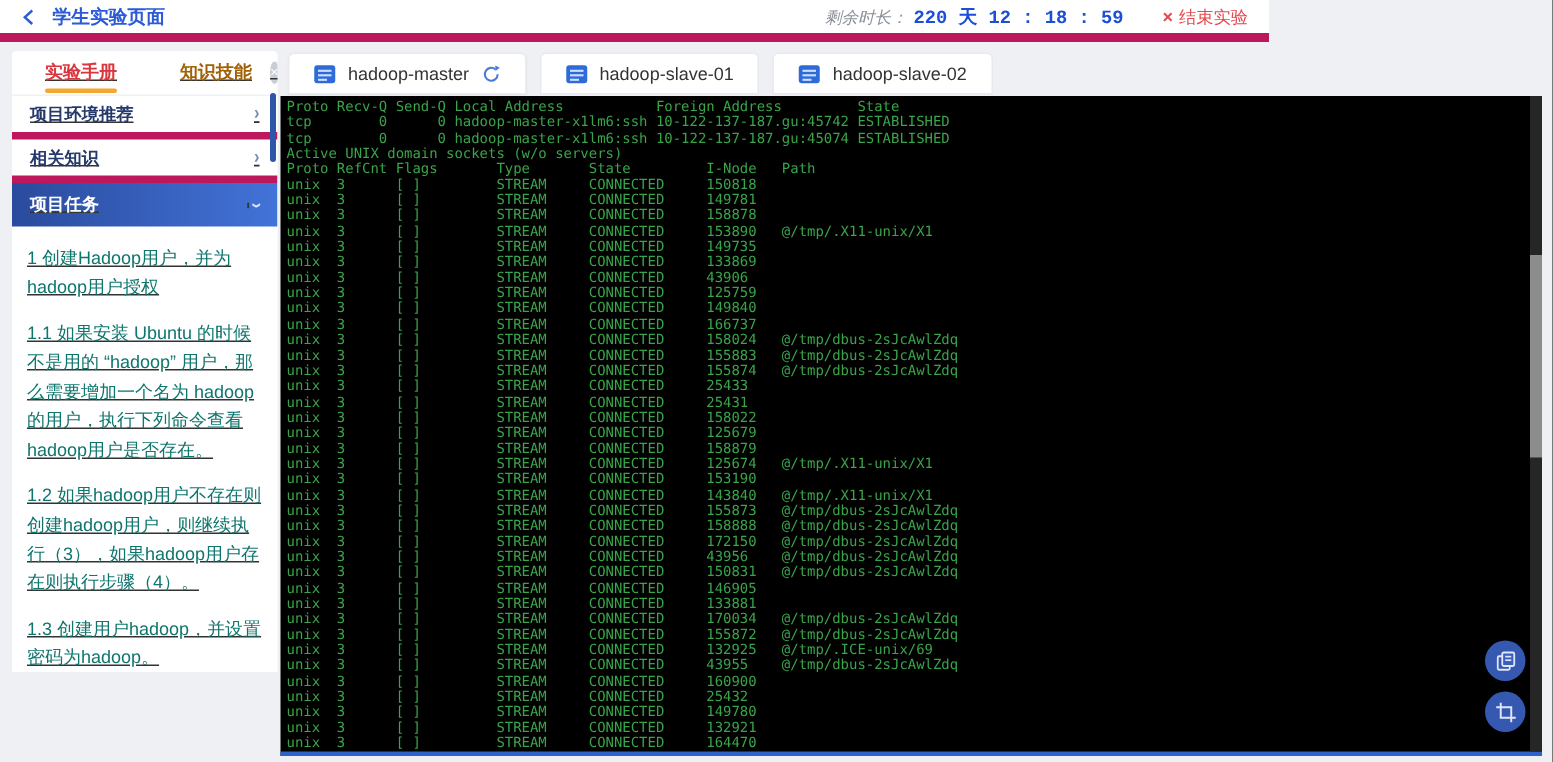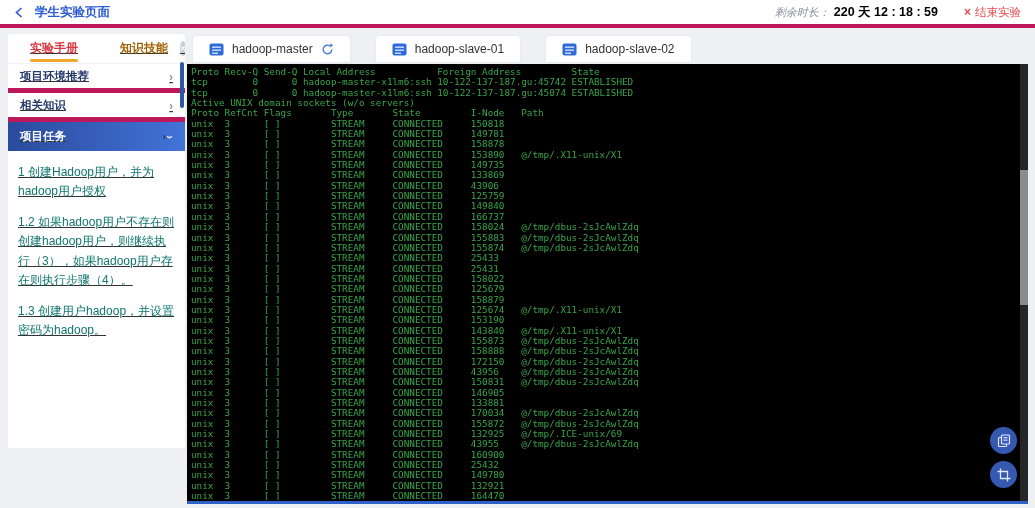--- a/index.html
+++ b/index.html
@@ -3,30 +3,30 @@
 <meta charset="utf-8">
 <style>
   * { margin:0; padding:0; box-sizing:border-box; }
   html,body { width:1035px; height:508px; overflow:hidden; }
   body {
     font-family:"Liberation Sans","DejaVu Sans",sans-serif;
     background:#eef0f4; position:relative; font-size:12px; color:#333;
   }
   
   .topbar {
-    position:absolute; left:0; top:0; width:1035px; height:28px;
-    background:#fff; border-bottom:4px solid #be185d;
+    position:absolute; left:0; top:0; width:846px; height:28px;
+    background:#fff; border-bottom:6px solid #be185d;
     display:flex; align-items:center; padding:0 14px;
   }
   .back-btn { display:flex; align-items:center; cursor:pointer; }
   .back-btn svg { display:block; }
   .page-title { color:#2b5bd7; font-weight:bold; font-size:12.5px; margin-left:10px; }
   .topbar-right { margin-left:auto; display:flex; align-items:center; gap:26px; }
   .remain-label { color:#8a8f99; font-size:11px;font-style:italic; }
-  .remain-value { color:#000000; font-weight:bold; font-size:12.5px; margin-left:4px; }
+  .remain-value { color:#1d4ed8; font-weight:bold; font-size:12.5px; margin-left:4px;font-family:Liberation Mono, monospace; }
   .end-btn { color:#e5484d; font-size:11.5px; display:flex; align-items:center; gap:4px; cursor:pointer; }
   .end-x { font-size:12px; font-weight:bold; }
 
   
   .sidebar {
     position:absolute; left:8px; top:34px; width:177px; height:414px;
     background:#fff; border-radius:3px 3px 0 0; overflow:hidden;text-decoration:underline;
   }
   .side-tabs {
     height:30px; display:flex; align-items:center; border-bottom:1px solid #f0f1f4;
@@ -56,21 +56,21 @@
   .acc-item.active .acc-chevron { color:#dfe7fa; transform:rotate(90deg) scaleY(1.2); }
   .side-scrollthumb {
     position:absolute; right:1px; top:28px; width:4px; height:46px;
     background:#2d55a8; border-radius:2px;
   }
   .tasks { padding:12px 10px 0 10px; color:#0f766e; font-size:12px; line-height:1.62; }
   .task-p { margin-bottom:11px; }
 
   
   .term-tabs {
-    position:absolute; left:192px; top:35px; height:28px; display:flex; gap:24px;
+    position:absolute; left:192px; top:35px; height:28px; display:flex; gap:9px;
   }
   .term-tab {
     background:#fff; border:1px solid #e8eaef; border-radius:4px 4px 0 0;
     display:flex; align-items:center; gap:8px; padding:0 16px; font-size:12px; color:#333;
     cursor:pointer;
   }
   .term-tab.active { box-shadow:0 1px 2px rgba(0,0,0,0.04); }
   .ticon { width:15px; height:13px; display:block; }
   .refresh svg { display:block; }
 
@@ -135,20 +135,21 @@
       <span>相关知识</span>
       <span class="acc-chevron">›</span>
     </div>
     <div class="acc-item active">
       <span>项目任务</span>
       <span class="acc-chevron">›</span>
     </div>
   </div>
   <div class="tasks">
     <div class="task-p">1 创建Hadoop用户，并为hadoop用户授权</div>
+    <div class="task-p">1.1 如果安装 Ubuntu 的时候不是用的 “hadoop” 用户，那么需要增加一个名为 hadoop 的用户，执行下列命令查看hadoop用户是否存在。</div>
     <div class="task-p">1.2 如果hadoop用户不存在则创建hadoop用户，则继续执行（3），如果hadoop用户存在则执行步骤（4）。</div>
     <div class="task-p">1.3 创建用户hadoop，并设置密码为hadoop。</div>
 
   </div>
   <div class="side-scrollthumb"></div>
 </div>
 
 <div class="term-tabs">
   <div class="term-tab active">
     <svg class="ticon" viewBox="0 0 15 13">

